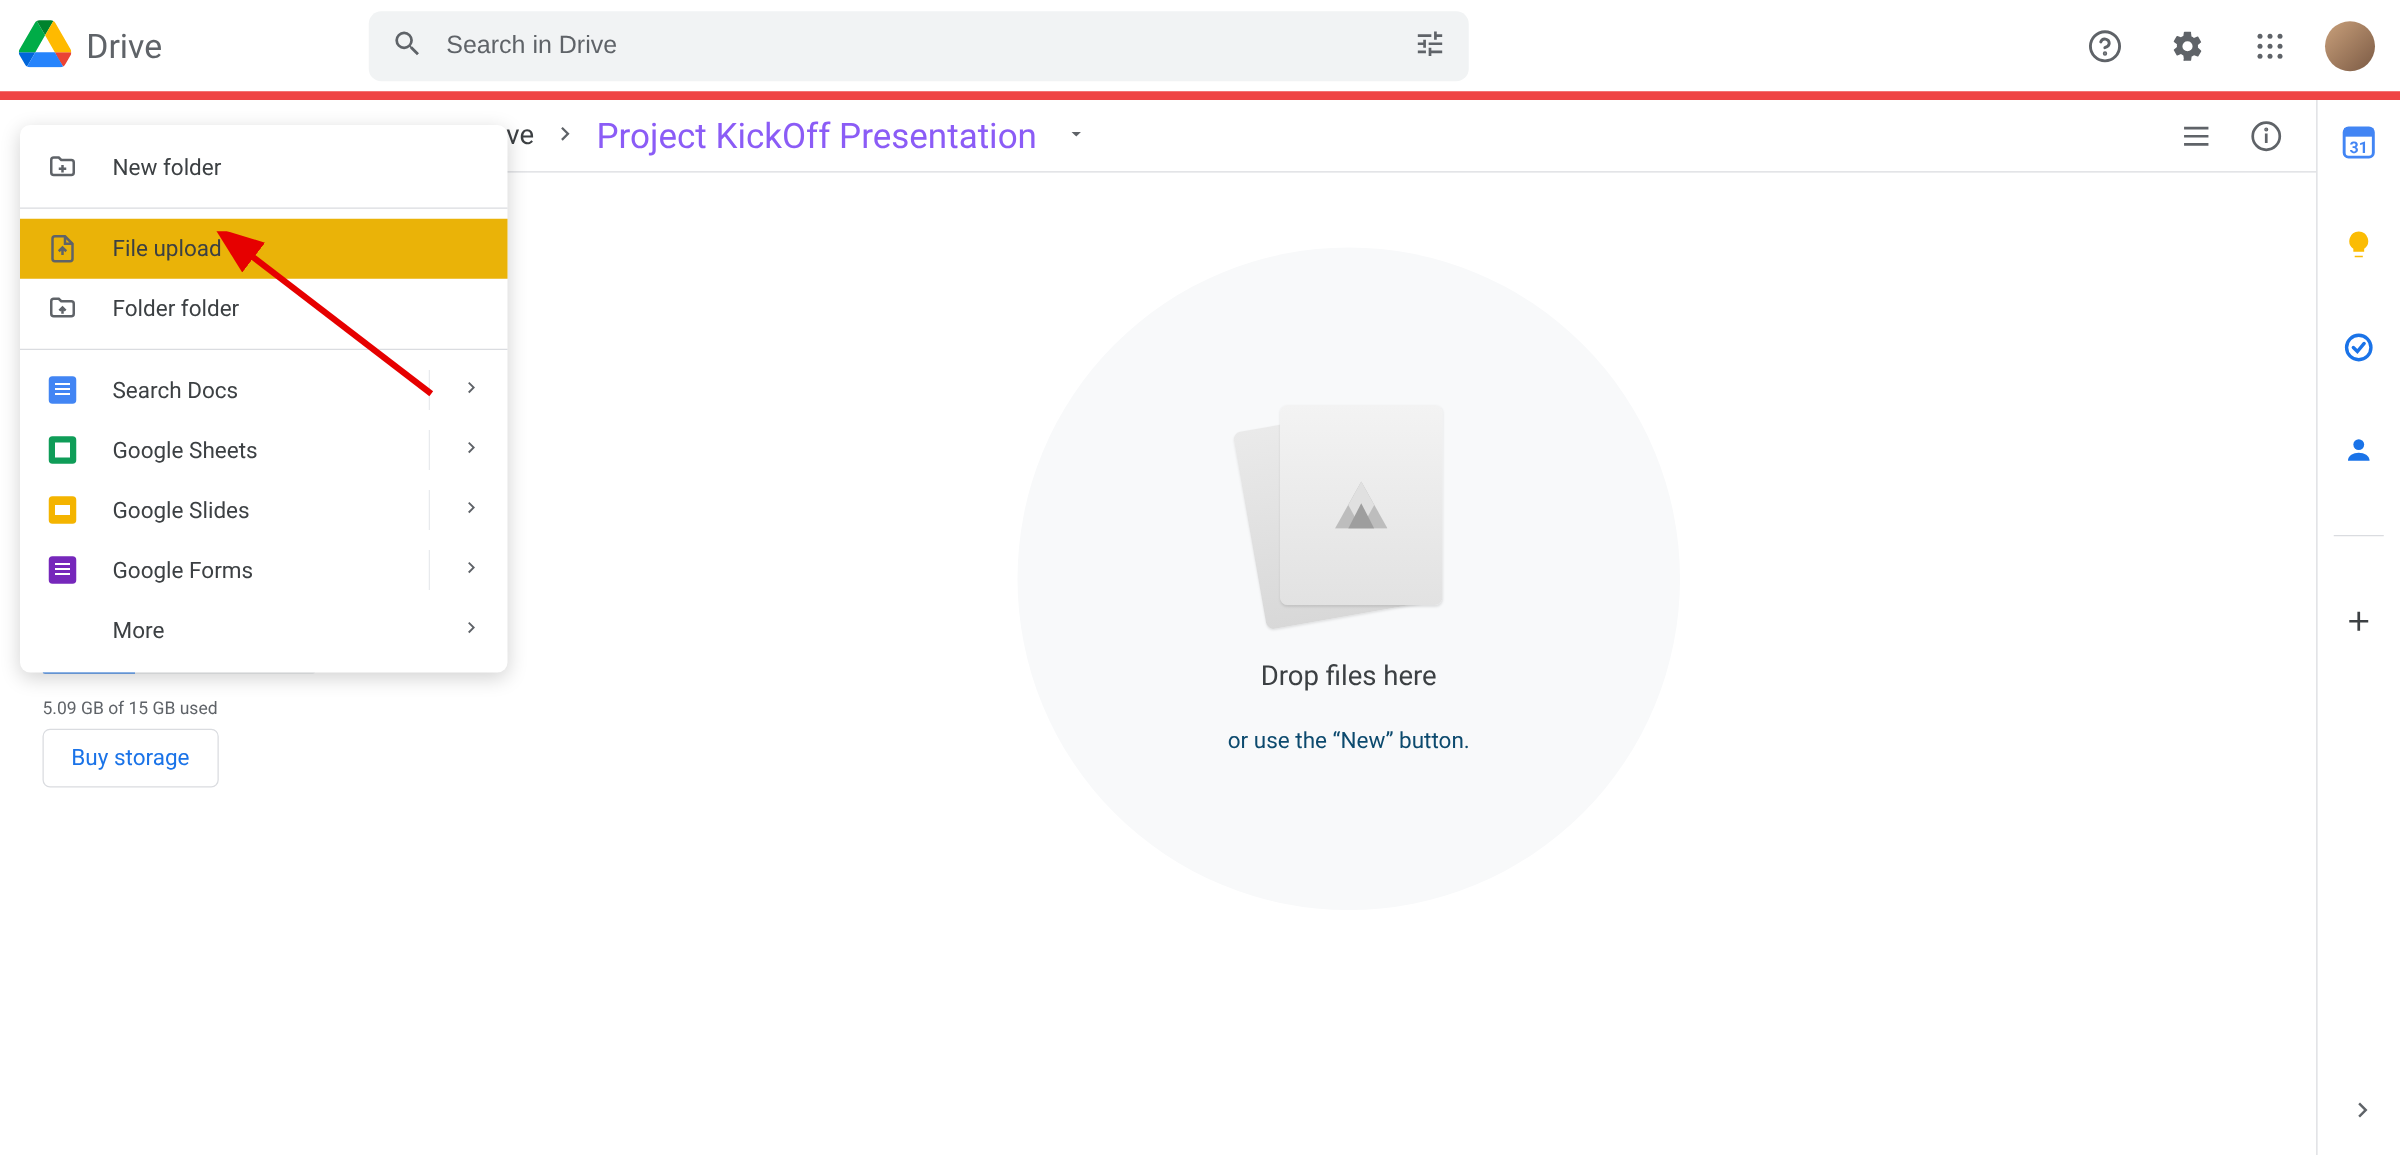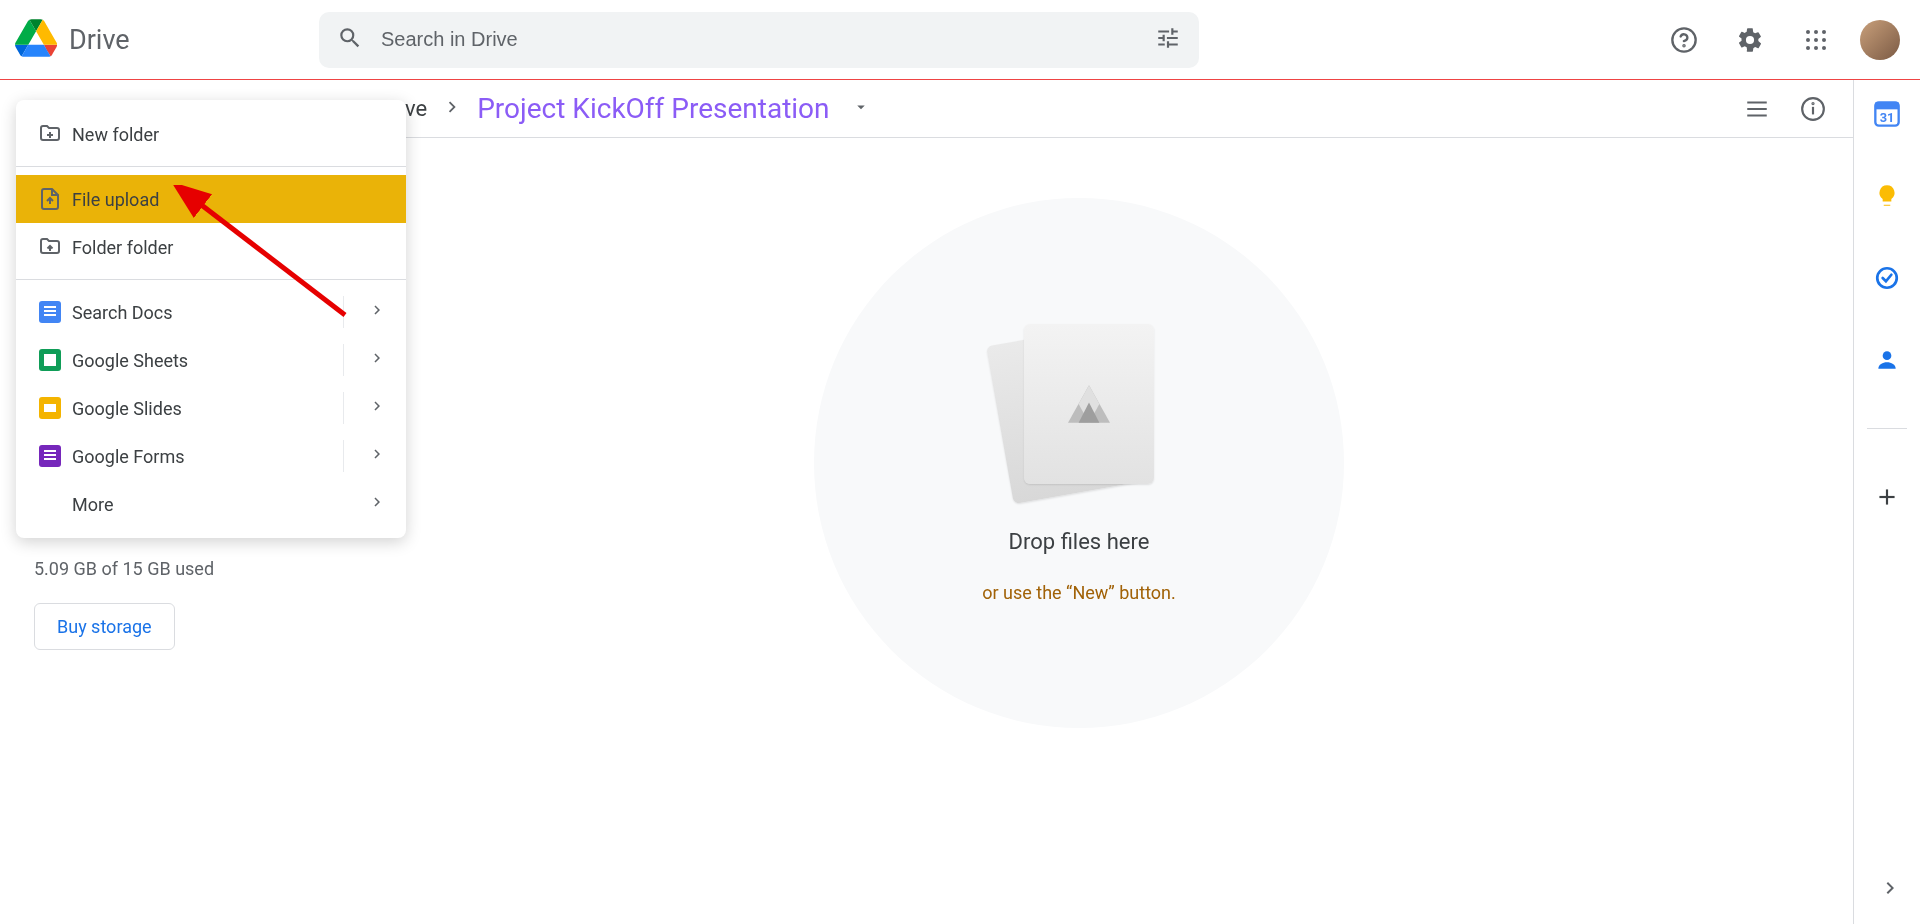--- a/index.html
+++ b/index.html
@@ -1,69 +1,69 @@
 <!DOCTYPE html>
 <html><head>
 <meta charset="utf-8">
 <style>
   * { box-sizing: border-box; }
   html, body { margin: 0; padding: 0; font-family: 'Google Sans', Roboto, Arial, sans-serif; background: #fff; overflow: hidden; }
   .root { width: 1920px; height: 924px; position: relative; display: flex; flex-direction: column; }
 
   
-  .header { height: 80px; display: flex; align-items: center; border-bottom: 1px solid #ef4444; padding: 0 20px 0 15px; gap: 24px; }
+  .header { height: 80px; display: flex; align-items: center; border-bottom: 7px solid #ef4444; padding: 0 20px 0 15px; }
   .logo-wrap { display: flex; align-items: center; gap: 12px; width: 280px; }
   .app-name { font-size: 27px; color: #5f6368; }
   .search-bar { display: flex; align-items: center; background: #f1f3f4; border-radius: 10px; height: 56px; width: 880px; padding: 0 18px; margin-left: 0; }
   .search-icon { color: #5f6368; }
   .search-input { border: none; background: transparent; font-size: 20px; color: #000000; margin-left: 16px; flex: 1; outline: none; }
   .search-input::placeholder { color: #5f6368; }
   .tune-icon { color: #5f6368; }
   .hdr-right { margin-left: auto; display: flex; align-items: center; gap: 22px; }
   .hdr-btn { width: 44px; height: 44px; display: flex; align-items: center; justify-content: center; color: #5f6368; border-radius: 50%; }
   .avatar { width: 40px; height: 40px; border-radius: 50%; background: linear-gradient(135deg,#c9a07b,#7b5a44); overflow: hidden; }
 
   
   .body { flex: 1; display: flex; }
   .sidebar { width: 305px; padding: 10px 0 0 0; position: relative; }
   .storage-block { position: absolute; left: 34px; top: 400px; width: 240px; }
   .storage-row { display: flex; align-items: center; gap: 22px; color: #3c4043; font-size: 18px; margin-bottom: 24px; }
   .progress { width: 218px; height: 4px; background: #e8eaed; border-radius: 2px; overflow: hidden; margin-bottom: 20px; }
   .progress-fill { height: 100%; background: #1a73e8; width: 34%; }
-  .storage-text { font-size: 18px; color: #5f6368; margin-bottom: 24px; }
+  .storage-text { font-size: 14px; color: #5f6368; margin-bottom: 8px; }
   .buy-btn { border: 1px solid #dadce0; border-radius: 6px; padding: 12px 22px; color: #1a73e8; font-size: 18px; display: inline-block; }
 
   .main { flex: 1; display: flex; flex-direction: column; border-right: 1px solid #dadce0; }
   .toolbar { height: 58px; display: flex; align-items: center; padding: 0 20px 0 0; border-bottom: 1px solid #dadce0; text-align: right; }
   .crumb-left { display: flex; align-items: center; gap: 14px; padding-left: 100px; }
   .crumb-ve { font-size: 22px; color: #3c4043; }
   .crumb-arrow { color: #5f6368; }
   .crumb-name { font-size: 28px; color: #8b5cf6; }
   .crumb-drop { color: #5f6368; margin-left: 8px; }
   .toolbar-right { margin-left: auto; display: flex; align-items: center; gap: 16px; color: #5f6368; }
   .tool-btn { width: 40px; height: 40px; display: flex; align-items: center; justify-content: center; border-radius: 50%; }
 
   .empty { flex: 1; display: flex; flex-direction: column; align-items: center; justify-content: flex-start; padding-top: 60px; }
   .circle { width: 530px; height: 530px; border-radius: 50%; background: #f8f9fa; display: flex; flex-direction: column; align-items: center; justify-content: center; }
   .files-illus { width: 180px; height: 180px; position: relative; margin-bottom: 25px; }
   .page-back { position: absolute; width: 130px; height: 160px; background: linear-gradient(#eaeaea,#d8d8d8); border-radius: 6px; transform: rotate(-10deg); left: 10px; top: 10px; box-shadow: 0 1px 2px rgba(0,0,0,.1); }
   .page-front { position: absolute; width: 130px; height: 160px; background: linear-gradient(#f3f3f3,#e2e2e2); border-radius: 6px; left: 35px; top: 0; box-shadow: 0 1px 2px rgba(0,0,0,.1); display: flex; align-items: center; justify-content: center; }
   .tri-g { width: 42px; height: 38px; }
   .drop-title { font-size: 22px; color: #3c4043; margin-bottom: 28px; }
-  .drop-sub { font-size: 18px; color: #a16207; }
+  .drop-sub { font-size: 18px; color: #0c4a6e; }
 
   
   .sidepanel { width: 66px; display: flex; flex-direction: column; align-items: center; padding-top: 20px; gap: 54px; }
   .sp-icon { width: 28px; height: 28px; display:flex; align-items:center; justify-content:center; }
   .sp-div { width: 40px; height: 1px; background: #dadce0; }
   .sp-chevron { position: absolute; bottom: 20px; right: 18px; color: #5f6368; }
 
   
   .menu { position: absolute; left: 16px; top: 100px; width: 390px; background: #fff; border-radius: 8px; box-shadow: 0 4px 16px rgba(0,0,0,0.18); padding: 10px 0; z-index: 50; }
-  .menu-item { display: flex; align-items: center; height: 48px; padding: 0 20px; font-size: 18px; color: #3c4043; position: relative; gap: 8px; }
+  .menu-item { display: flex; align-items: center; height: 48px; padding: 0 20px; font-size: 18px; color: #3c4043; position: relative; gap: 26px; }
   .menu-item.hover { background: #eab308; }
   .menu-icon { width: 28px; display: flex; justify-content: center; color: #5f6368; }
   .menu-sep { height: 1px; background: #dadce0; margin: 8px 0; }
   .submenu-arrow { position: absolute; right: 20px; color: #5f6368; }
   .sub-sep-vert { position: absolute; right: 62px; top: 8px; height: 32px; width: 1px; background: #e8eaed; }
 
   
   .anno { position: absolute; left: 165px; top: 185px; z-index: 60; pointer-events: none; }
 
   

